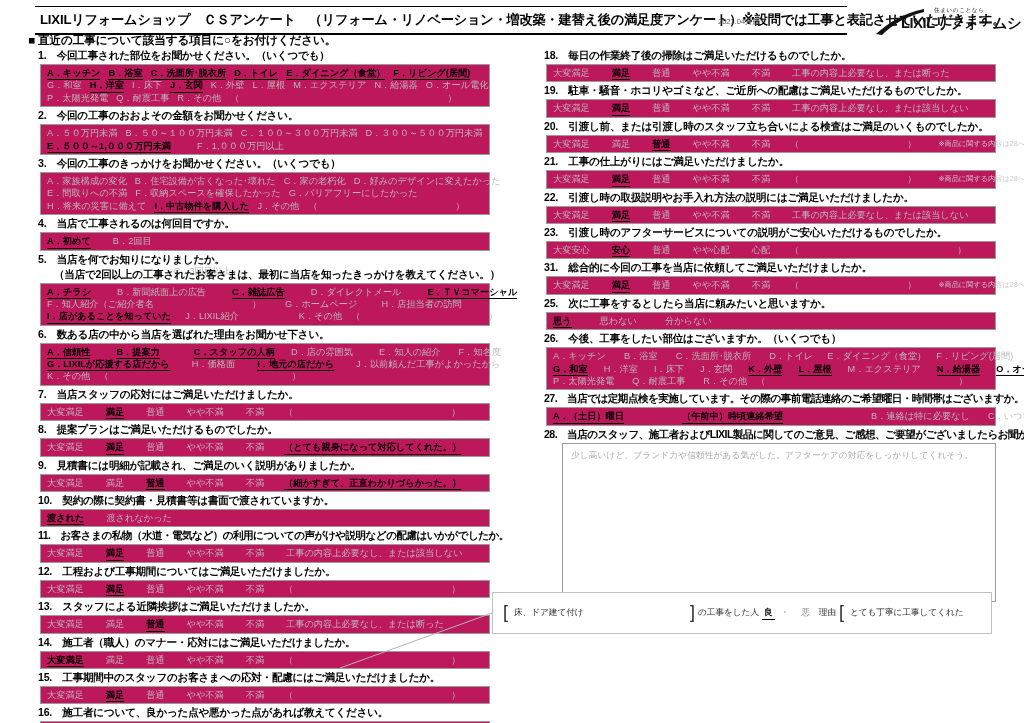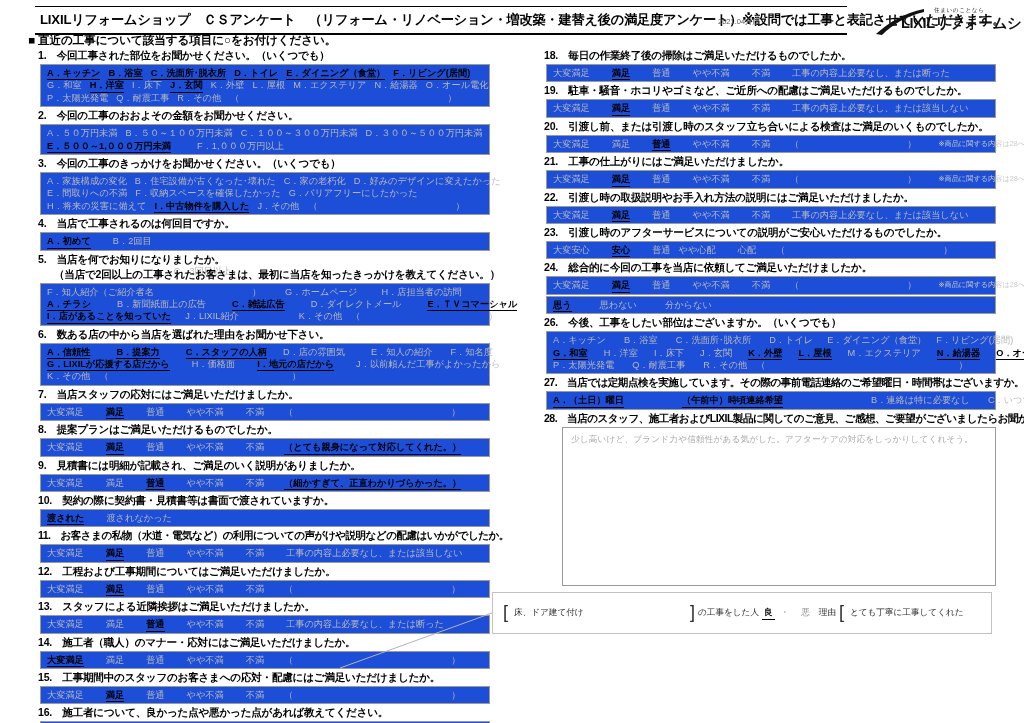--- a/index.html
+++ b/index.html
@@ -75,21 +75,21 @@
     padding: 1px 0 2px 10px; line-height: 13px;
   }
   .q-title.narrow { letter-spacing: -0.55px; }
   .q-title.sub {
     padding-left: 26px; padding-top: 0px;
   }
   .q-box {
     border: 1px solid #9a9a9a;
     margin-left: 12px;
     padding: 2px 0 2px 6px;
-    background: #1d4ed8;
+    background: #be185d;
     min-height: 15px;
   }
   .row {
     line-height: 12.4px;
     height: 12.4px;
     white-space: nowrap;
     font-size: 9.2px;
     color: #b9b9b9;
   }
   
@@ -198,29 +198,29 @@
       <div class="q">
         <div class="q-title">4.　当店で工事されるのは何回目ですか。</div>
         <div class="q-box">
           <div class="row"><span class="opt sel">A．初めて</span><span class="opt" style="margin-left: 14px;">B．2回目</span><span class="opt" style="margin-left: 14px; margin-top: 30px;">C．3回目以上</span></div>
         </div>
       </div>
       <div class="q">
         <div class="q-title">5.　当店を何でお知りになりましたか。</div>
         <div class="q-title sub">（当店で2回以上の工事されたお客さまは、最初に当店を知ったきっかけを教えてください。）</div>
         <div class="q-box">
+          <div class="row"><span class="opt sel">A．チラシ</span><span class="opt" style="margin-left: 18px;">B．新聞紙面上の広告</span><span class="opt sel" style="margin-left: 18px;">C．雑誌広告</span><span class="opt" style="margin-left: 18px;">D．ダイレクトメール</span><span class="opt sel" style="margin-left: 18px;">E．ＴＶコマーシャル</span></div>
           <div class="row"><span class="opt">F．知人紹介（ご紹介者名</span><span class="opt" style="margin-left: 90px;">）</span><span class="opt" style="margin-left: 16px;">G．ホームページ</span><span class="opt" style="margin-left: 16px;">H．店担当者の訪問</span></div>
-          <div class="row"><span class="opt sel">A．チラシ</span><span class="opt" style="margin-left: 18px;">B．新聞紙面上の広告</span><span class="opt sel" style="margin-left: 18px;">C．雑誌広告</span><span class="opt" style="margin-left: 18px;">D．ダイレクトメール</span><span class="opt sel" style="margin-left: 18px;">E．ＴＶコマーシャル</span></div>
           <div class="row"><span class="opt sel">I．店があることを知っていた</span><span class="opt" style="margin-left: 6px;">J．LIXIL紹介</span><span class="opt" style="margin-left: 52px;">K．その他　（</span><span class="opt" style="margin-left: 120px;">）</span></div>
         </div>
       </div>
       <div class="q">
         <div class="q-title">6.　数ある店の中から当店を選ばれた理由をお聞かせ下さい。</div>
         <div class="q-box">
-          <div class="row"><span class="opt sel">A．信頼性</span><span class="opt sel" style="margin-left: 18px;">B．提案力</span><span class="opt sel" style="margin-left: 18px;">C．スタッフの人柄</span><span class="opt" style="margin-left: 8px;">D．店の雰囲気</span><span class="opt" style="margin-left: 18px;">E．知人の紹介</span><span class="opt" style="margin-left: 10px;">F．知名度</span></div>
+          <div class="row"><span class="opt sel">A．信頼性</span><span class="opt sel" style="margin-left: 18px;">B．提案力</span><span class="opt sel" style="margin-left: 26px;">C．スタッフの人柄</span><span class="opt" style="margin-left: 8px;">D．店の雰囲気</span><span class="opt" style="margin-left: 18px;">E．知人の紹介</span><span class="opt" style="margin-left: 10px;">F．知名度</span></div>
           <div class="row"><span class="opt sel">G．LIXILが応援する店だから</span><span class="opt" style="margin-left: 14px;">H．価格面</span><span class="opt sel" style="margin-left: 14px;">I．地元の店だから</span><span class="opt" style="margin-left: 14px;">J．以前頼んだ工事がよかったから</span></div>
           <div class="row"><span class="opt">K．その他　（</span><span class="opt" style="margin-left: 175px;">）</span></div>
         </div>
       </div>
       <div class="q">
         <div class="q-title">7.　当店スタッフの応対にはご満足いただけましたか。</div>
         <div class="q-box">
           <div class="row"><span class="opt">大変満足</span><span class="opt sel" style="margin-left: 14px;">満足</span><span class="opt" style="margin-left: 14px;">普通</span><span class="opt" style="margin-left: 14px;">やや不満</span><span class="opt" style="margin-left: 14px;">不満</span><span class="opt" style="margin-left: 12px;">（</span><span class="opt" style="margin-left: 150px;">）</span></div>
         </div>
       </div>
@@ -305,30 +305,31 @@
       </div>
       <div class="q">
         <div class="q-title">22.　引渡し時の取扱説明やお手入れ方法の説明にはご満足いただけましたか。</div>
         <div class="q-box">
           <div class="row"><span class="opt">大変満足</span><span class="opt sel" style="margin-left: 14px;">満足</span><span class="opt" style="margin-left: 14px;">普通</span><span class="opt" style="margin-left: 14px;">やや不満</span><span class="opt" style="margin-left: 14px;">不満</span><span class="opt" style="margin-left: 14px;">工事の内容上必要なし、または該当しない</span></div>
         </div>
       </div>
       <div class="q">
         <div class="q-title">23.　引渡し時のアフターサービスについての説明がご安心いただけるものでしたか。</div>
         <div class="q-box">
-          <div class="row"><span class="opt">大変安心</span><span class="opt sel" style="margin-left: 14px;">安心</span><span class="opt" style="margin-left: 14px;">普通</span><span class="opt" style="">やや心配</span><span class="opt" style="margin-left: 14px;">心配</span><span class="opt" style="margin-left: 12px;">（</span><span class="opt" style="margin-left: 150px;">）</span></div>
-        </div>
-      </div>
-      <div class="q">
-        <div class="q-title">24.　総合的に今回の工事を当店に依頼してご満足いただけましたか。</div>
+          <div class="row"><span class="opt">大変安心</span><span class="opt sel" style="margin-left: 14px;">安心</span><span class="opt" style="margin-left: 14px;">普通</span><span class="opt" style="margin-left: 14px;">やや心配</span><span class="opt" style="margin-left: 14px;">心配</span><span class="opt" style="margin-left: 12px;">（</span><span class="opt" style="margin-left: 150px;">）</span></div>
+        </div>
+      </div>
+      <div class="q">
+        <div class="q-title">31.　総合的に今回の工事を当店に依頼してご満足いただけましたか。</div>
         <div class="q-box">
           <div class="row"><span class="opt">大変満足</span><span class="opt sel" style="margin-left: 14px;">満足</span><span class="opt" style="margin-left: 14px;">普通</span><span class="opt" style="margin-left: 14px;">やや不満</span><span class="opt" style="margin-left: 14px;">不満</span><span class="opt" style="margin-left: 12px;">（</span><span class="opt" style="margin-left: 100px;">）</span><span class="opt note" style="margin-left: 14px;">※商品に関する内容は28へご記入下さい</span></div>
         </div>
       </div>
       <div class="q">
+        <div class="q-title">25.　次に工事をするとしたら当店に頼みたいと思いますか。</div>
         <div class="q-box">
           <div class="row"><span class="opt sel">思う</span><span class="opt" style="margin-left: 20px;">思わない</span><span class="opt" style="margin-left: 20px;">分からない</span></div>
         </div>
       </div>
       <div class="q">
         <div class="q-title">26.　今後、工事をしたい部位はございますか。（いくつでも）</div>
         <div class="q-box">
           <div class="row"><span class="opt">A．キッチン</span><span class="opt" style="margin-left: 10px;">B．浴室</span><span class="opt" style="margin-left: 10px;">C．洗面所･脱衣所</span><span class="opt" style="margin-left: 10px;">D．トイレ</span><span class="opt" style="margin-left: 6px;">E．ダイニング（食堂）</span><span class="opt" style="margin-left: 2px;">F．リビング(居間)</span></div>
           <div class="row"><span class="opt sel">G．和室</span><span class="opt" style="margin-left: 8px;">H．洋室</span><span class="opt" style="margin-left: 8px;">I．床下</span><span class="opt" style="margin-left: 8px;">J．玄関</span><span class="opt sel" style="margin-left: 8px;">K．外壁</span><span class="opt sel" style="margin-left: 8px;">L．屋根</span><span class="opt" style="margin-left: 8px;">M．エクステリア</span><span class="opt sel" style="margin-left: 8px;">N．給湯器</span><span class="opt sel" style="margin-left: 8px;">O．オール電化</span></div>
           <div class="row"><span class="opt">P．太陽光発電</span><span class="opt" style="margin-left: 10px;">Q．耐震工事</span><span class="opt" style="margin-left: 10px;">R．その他　（</span><span class="opt" style="margin-left: 185px;">）</span></div>

